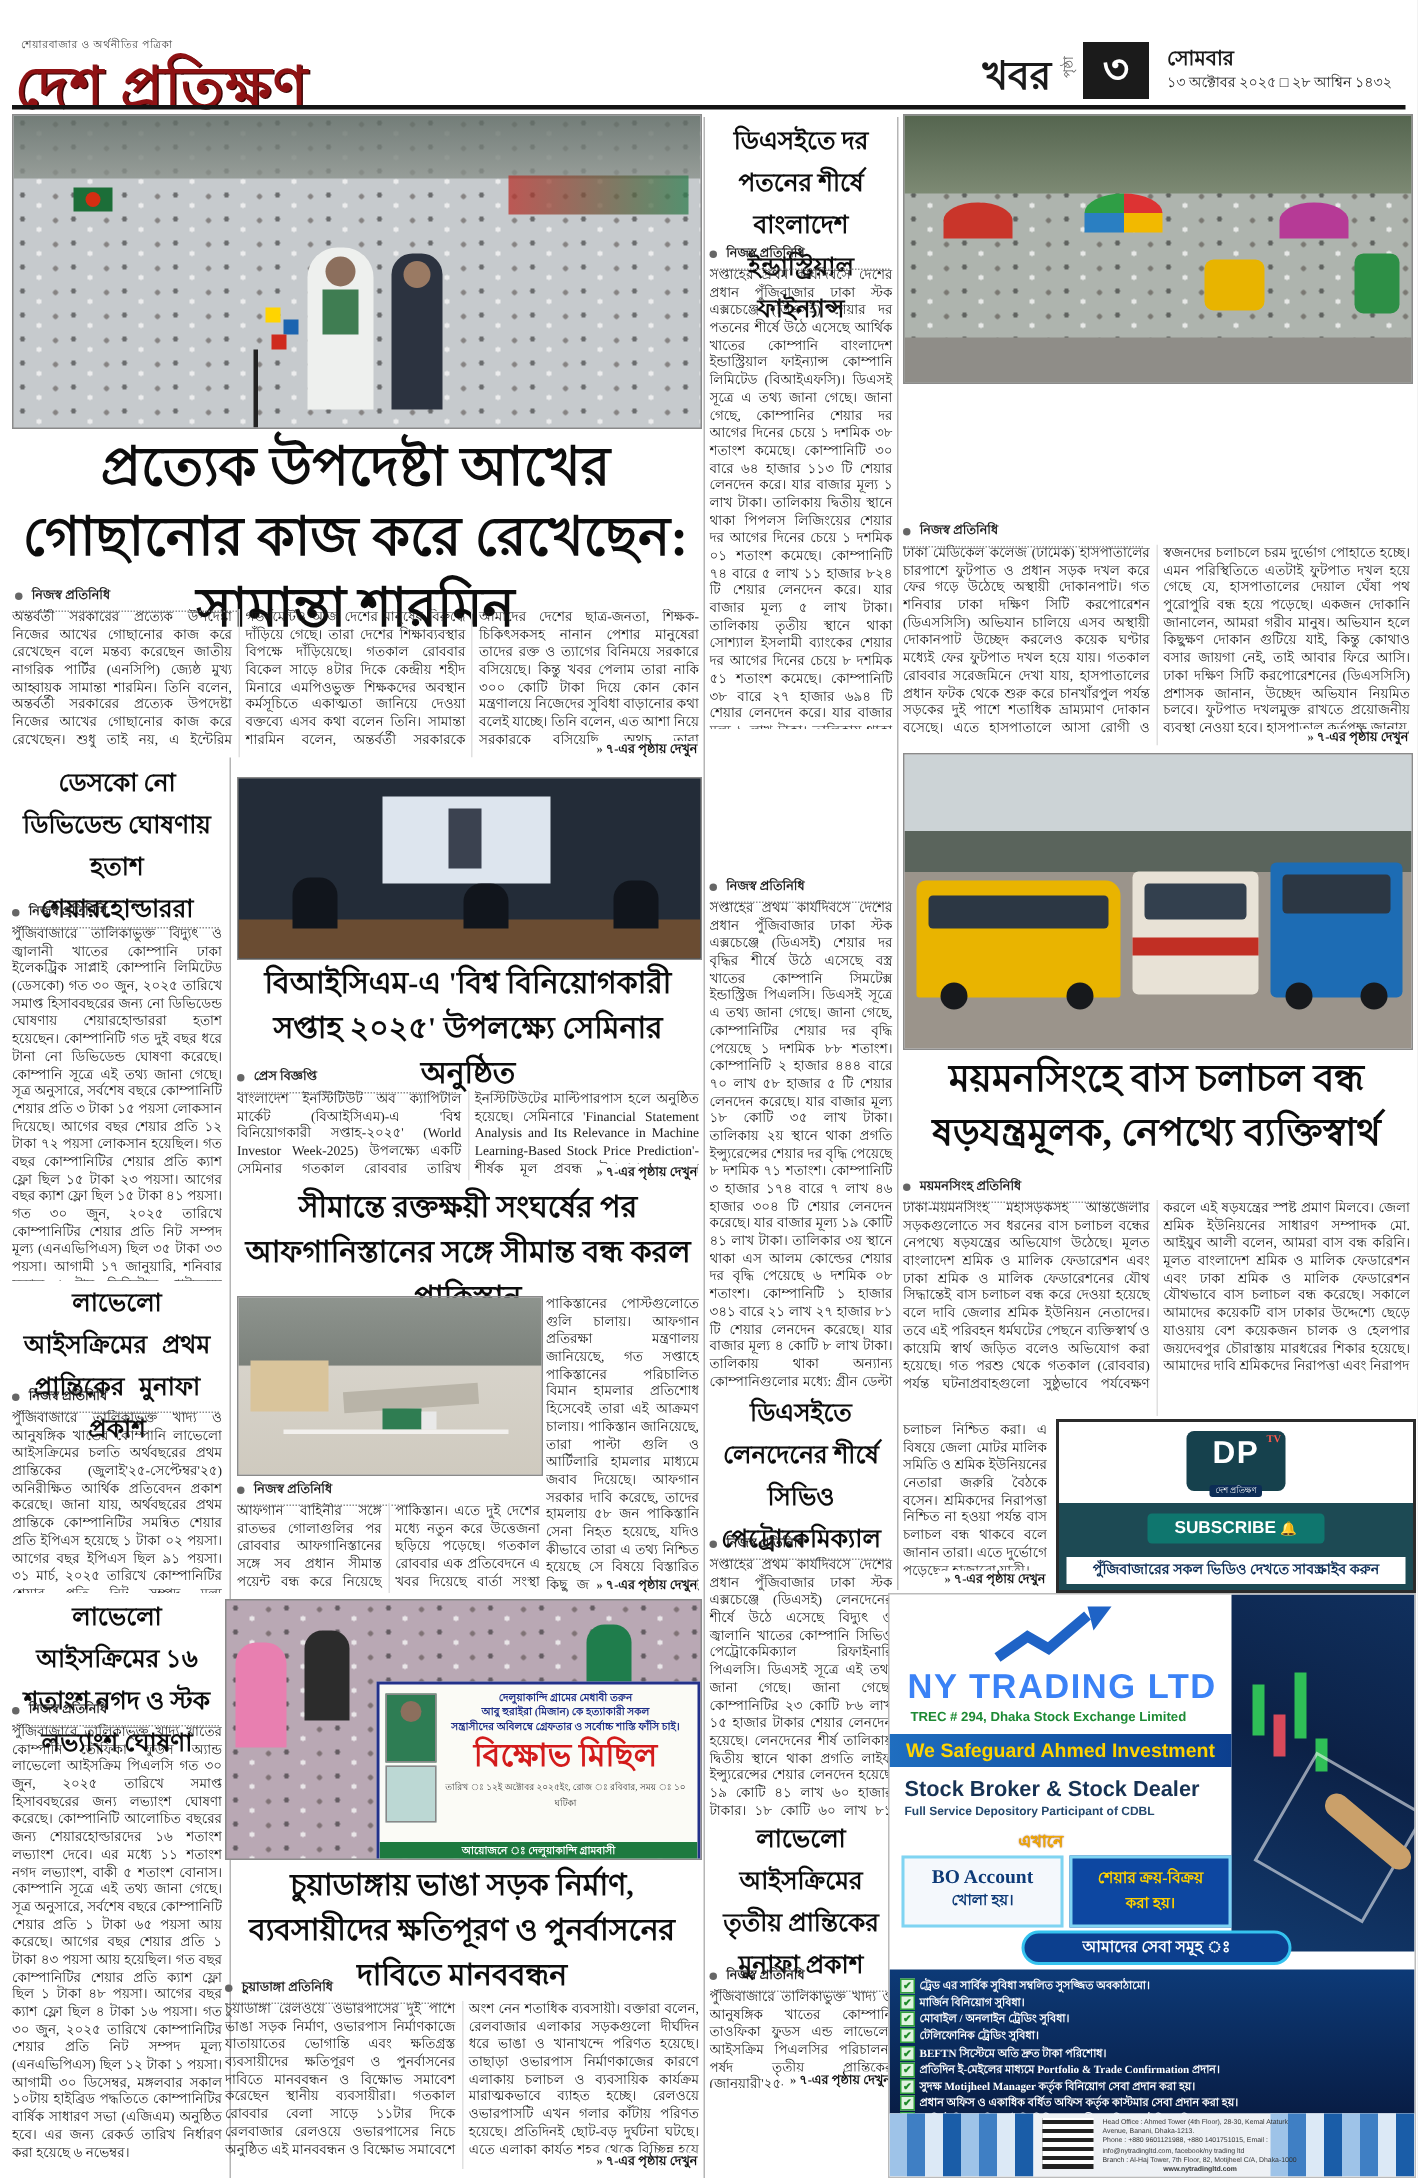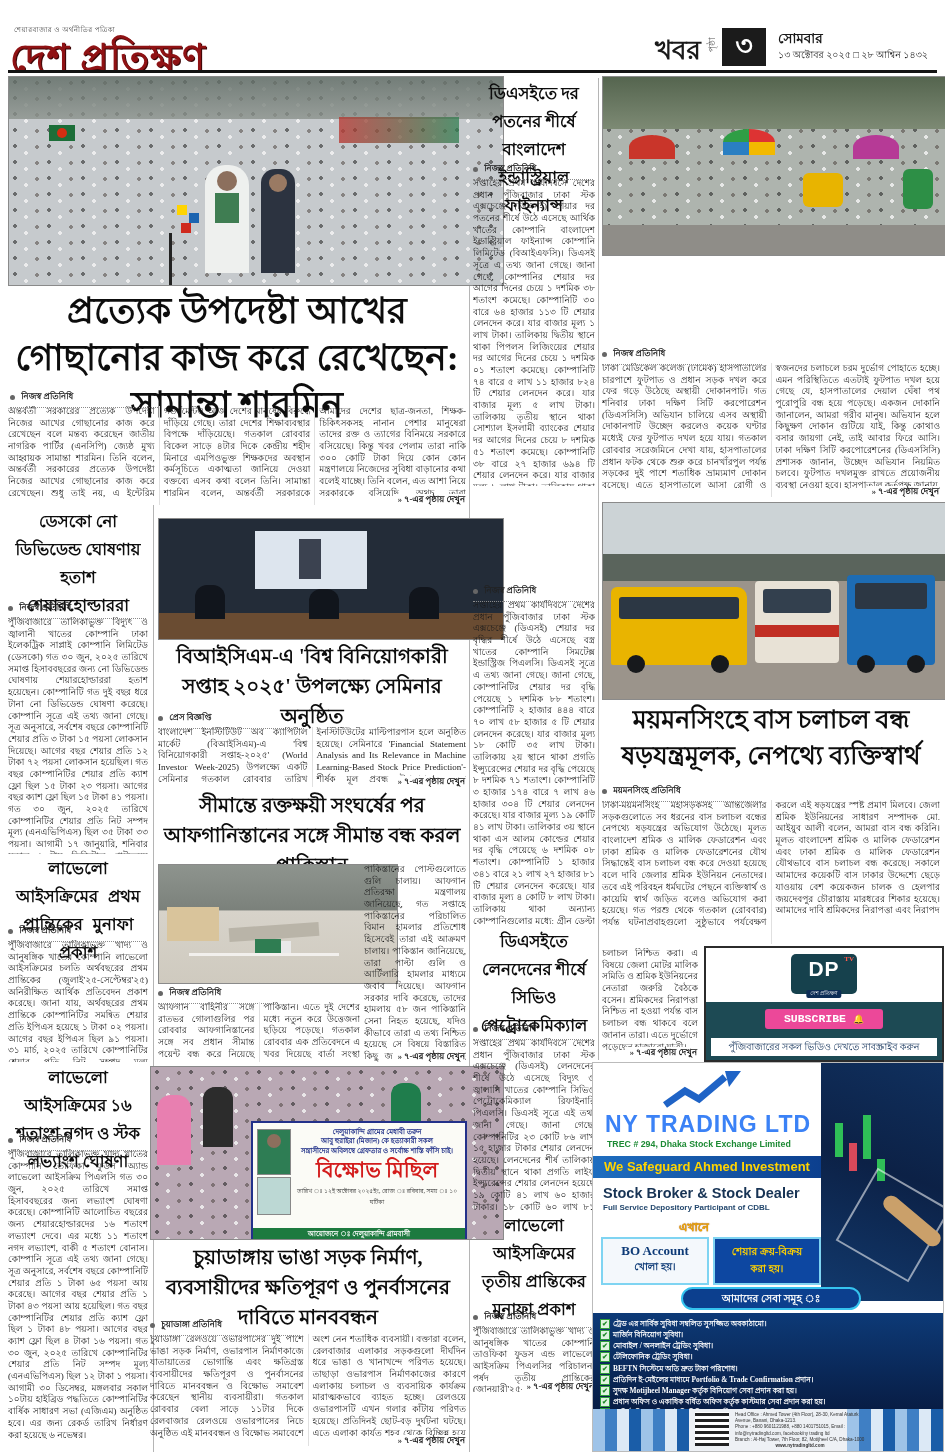--- a/index.html
+++ b/index.html
@@ -1,19 +1,19 @@
 <!DOCTYPE html>
 <html><head>
 <meta charset="utf-8">
 <style>
   html,body{margin:0;padding:0;background:#e9e9e9;}
   .page{position:relative;width:945px;height:1452px;margin:0 auto;background:#fff;
         font-family:"Liberation Serif",serif;color:#1a1a1a;overflow:hidden;}
   .abs{position:absolute;}
-  .photo{position:absolute;border:1px solid #8a8a8a;overflow:hidden;background:#c9cdd0;padding-left:36px;}
+  .photo{position:absolute;border:1px solid #8a8a8a;overflow:hidden;background:#c9cdd0;}
   .vline{position:absolute;width:1px;background:#b5b5b5;}
   .hl{position:absolute;font-weight:bold;text-align:center;color:#0d0d0d;line-height:1.25;}
   .h-xl{font-size:36px;line-height:1.3;}
   .h-lg{font-size:25px;line-height:1.45;}
   .h-md{font-size:20px;line-height:1.5;}
   .h-sm{font-size:16.5px;line-height:1.7;}
   .byline{position:absolute;font-size:8.5px;font-weight:bold;border-bottom:1px dotted #8a8a8a;
           padding-bottom:3px;color:#222;}
   .bdot{display:inline-block;width:5px;height:5px;border-radius:50%;background:#666;
         margin-right:4px;vertical-align:middle;}
@@ -47,24 +47,24 @@
   
   .dp-ad{position:absolute;border:2px solid #2b2b2b;background:#fff;overflow:hidden;}
   .dp-logo{position:absolute;left:50%;transform:translateX(-50%);top:6px;width:66px;height:40px;
            background:#16414d;border-radius:5px;color:#fff;text-align:center;}
   .dp-main{font-size:21px;font-weight:bold;line-height:30px;letter-spacing:1px;font-family:"Liberation Sans",sans-serif;}
   .dp-tv{position:absolute;right:3px;top:1px;font-size:7px;color:#ff5a4e;font-weight:bold;}
   .dp-sub{position:absolute;left:50%;transform:translateX(-50%);bottom:-4px;background:#0d2d56;
           font-size:5.5px;padding:0 4px;border-radius:2px;white-space:nowrap;}
   .dp-band{position:absolute;left:0;right:0;bottom:0;height:58px;background:#1d4a54;}
   .dp-btn{position:absolute;left:50%;transform:translateX(-50%);top:7px;width:118px;height:20px;
-          background:#ec4899;color:#fff;font-family:Liberation Mono, monospace;font-weight:bold;
+          background:#0f766e;color:#fff;font-family:Liberation Sans, sans-serif;font-weight:bold;
           font-size:11.5px;text-align:center;line-height:20px;border-radius:3px;}
   .dp-line{position:absolute;left:5px;right:5px;bottom:4px;height:18px;background:#fff;color:#0d2d56;
-           font-size:9.5px;font-weight:normal;text-align:center;line-height:18px;}
+           font-size:9.5px;font-weight:bold;text-align:center;line-height:18px;}
   
   .ny-ad{position:absolute;background:#fff;border:1px solid #bbb;overflow:hidden;font-family:"Liberation Sans",sans-serif;}
   .ny-photo{position:absolute;right:0;top:0;width:122px;height:238px;
             background:linear-gradient(200deg,#10305e 0%,#0c2146 45%,#123a6e 100%);}
   .ny-name{position:absolute;left:12px;top:48px;font-size:23px;font-weight:bold;color:#3b82f6;letter-spacing:1px;}
   .ny-trec{position:absolute;left:14px;top:76px;font-size:8.8px;font-weight:bold;color:#1d8a34;}
   .ny-slogan{position:absolute;left:0;top:93px;width:228px;height:22px;color:#ffd400;font-weight:bold;
              font-size:13px;text-align:center;line-height:22px;
              background:linear-gradient(90deg,#1f6ec0,#0c3f8e);}
   .ny-role1{position:absolute;left:10px;top:122px;font-size:14.5px;font-weight:bold;color:#173354;}

